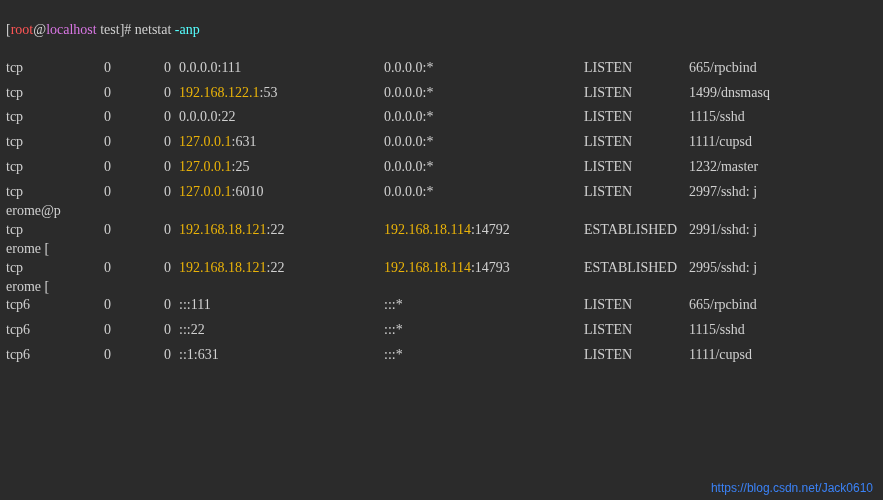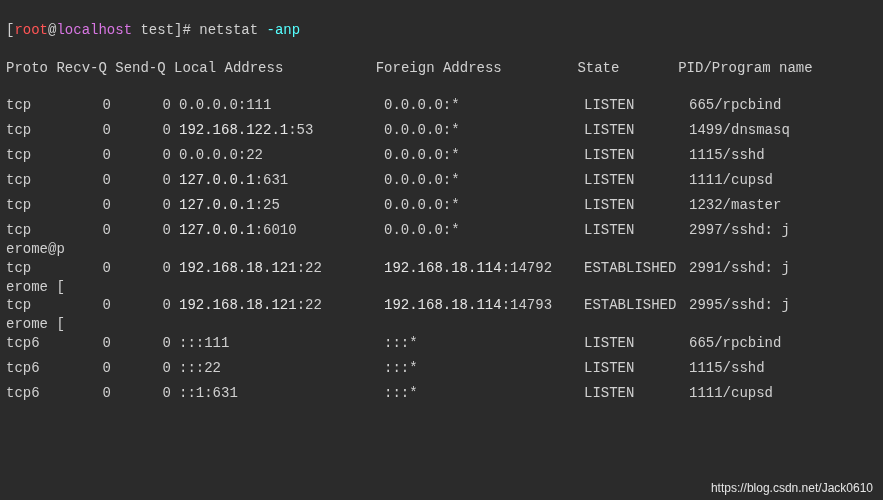--- a/index.html
+++ b/index.html
@@ -10,51 +10,51 @@
     font-size: 14px;
     color: #d0d0d0;
     width: 883px;
     height: 500px;
     overflow: hidden;
     line-height: 1.35;
   }
   .terminal {
     padding: 2px 6px;
     white-space: pre;
+    font-family: Liberation Serif, serif;
   }
   .prompt-open, .prompt-close { color: #d0d0d0; }
   .user { color: #ff5555; }
   .at { color: #d0d0d0; }
   .host { color: #d876e3; }
   .path { color: #d0d0d0; }
   .cmd { color: #d0d0d0; }
   .flag { color: #55ffff; }
   .header-line { color: #d0d0d0; }
-  .ip { color: #e5e5e5; }
+  .ip { color: #eab308; }
   .plain { color: #d0d0d0; }
   .row { display: block; }
   .col-proto  { display:inline-block; width: 50px; }
   .col-recvq  { display:inline-block; width: 55px; text-align:right; }
   .col-sendq  { display:inline-block; width: 60px; text-align:right; padding-right:8px;}
   .col-local  { display:inline-block; width: 205px; }
   .col-foreign{ display:inline-block; width: 200px; }
   .col-state  { display:inline-block; width: 105px; }
   .col-pid    { display:inline-block; }
   .spacer { height: 6px; }
   .watermark {
     position: absolute;
     right: 10px;
     bottom: 4px;
-    color: #e5e5e5;
+    color: #3b82f6;
     font-size: 12px;
     font-family: Arial, sans-serif;
   }
 </style>
 </head>
 <body>
 
 <div class="terminal">
 <span class="row"><span class="prompt-open">[</span><span class="user">root</span><span class="at">@</span><span class="host">localhost</span><span class="path"> test</span><span class="prompt-close">]# </span><span class="cmd">netstat </span><span class="flag">-anp</span></span>
-<span class="row header-line"><span>Proto</span> <span>Recv-Q</span> <span>Send-Q</span> <span>Local Address</span>           <span>Foreign Address</span>         <span>State</span>       <span>PID/Program name</span></span>
 <div id="rows-container"><span class="row"><span class="col-proto plain">tcp</span><span class="col-recvq plain">0</span><span class="col-sendq plain">0</span><span class="col-local"><span class="plain">0.0.0.0:111</span></span><span class="col-foreign"><span class="plain">0.0.0.0:*</span></span><span class="col-state plain">LISTEN</span><span class="col-pid plain">665/rpcbind</span></span><div class="spacer"></div><span class="row"><span class="col-proto plain">tcp</span><span class="col-recvq plain">0</span><span class="col-sendq plain">0</span><span class="col-local"><span class="ip">192.168.122.1</span><span class="plain">:53</span></span><span class="col-foreign"><span class="plain">0.0.0.0:*</span></span><span class="col-state plain">LISTEN</span><span class="col-pid plain">1499/dnsmasq</span></span><div class="spacer"></div><span class="row"><span class="col-proto plain">tcp</span><span class="col-recvq plain">0</span><span class="col-sendq plain">0</span><span class="col-local"><span class="plain">0.0.0.0:22</span></span><span class="col-foreign"><span class="plain">0.0.0.0:*</span></span><span class="col-state plain">LISTEN</span><span class="col-pid plain">1115/sshd</span></span><div class="spacer"></div><span class="row"><span class="col-proto plain">tcp</span><span class="col-recvq plain">0</span><span class="col-sendq plain">0</span><span class="col-local"><span class="ip">127.0.0.1</span><span class="plain">:631</span></span><span class="col-foreign"><span class="plain">0.0.0.0:*</span></span><span class="col-state plain">LISTEN</span><span class="col-pid plain">1111/cupsd</span></span><div class="spacer"></div><span class="row"><span class="col-proto plain">tcp</span><span class="col-recvq plain">0</span><span class="col-sendq plain">0</span><span class="col-local"><span class="ip">127.0.0.1</span><span class="plain">:25</span></span><span class="col-foreign"><span class="plain">0.0.0.0:*</span></span><span class="col-state plain">LISTEN</span><span class="col-pid plain">1232/master</span></span><div class="spacer"></div><span class="row"><span class="col-proto plain">tcp</span><span class="col-recvq plain">0</span><span class="col-sendq plain">0</span><span class="col-local"><span class="ip">127.0.0.1</span><span class="plain">:6010</span></span><span class="col-foreign"><span class="plain">0.0.0.0:*</span></span><span class="col-state plain">LISTEN</span><span class="col-pid plain">2997/sshd: j</span></span><span class="row plain">erome@p</span><span class="row"><span class="col-proto plain">tcp</span><span class="col-recvq plain">0</span><span class="col-sendq plain">0</span><span class="col-local"><span class="ip">192.168.18.121</span><span class="plain">:22</span></span><span class="col-foreign"><span class="ip">192.168.18.114</span><span class="plain">:14792</span></span><span class="col-state plain">ESTABLISHED</span><span class="col-pid plain">2991/sshd: j</span></span><span class="row plain">erome [</span><span class="row"><span class="col-proto plain">tcp</span><span class="col-recvq plain">0</span><span class="col-sendq plain">0</span><span class="col-local"><span class="ip">192.168.18.121</span><span class="plain">:22</span></span><span class="col-foreign"><span class="ip">192.168.18.114</span><span class="plain">:14793</span></span><span class="col-state plain">ESTABLISHED</span><span class="col-pid plain">2995/sshd: j</span></span><span class="row plain">erome [</span><span class="row"><span class="col-proto plain">tcp6</span><span class="col-recvq plain">0</span><span class="col-sendq plain">0</span><span class="col-local"><span class="plain">:::111</span></span><span class="col-foreign"><span class="plain">:::*</span></span><span class="col-state plain">LISTEN</span><span class="col-pid plain">665/rpcbind</span></span><div class="spacer"></div><span class="row"><span class="col-proto plain">tcp6</span><span class="col-recvq plain">0</span><span class="col-sendq plain">0</span><span class="col-local"><span class="plain">:::22</span></span><span class="col-foreign"><span class="plain">:::*</span></span><span class="col-state plain">LISTEN</span><span class="col-pid plain">1115/sshd</span></span><div class="spacer"></div><span class="row"><span class="col-proto plain">tcp6</span><span class="col-recvq plain">0</span><span class="col-sendq plain">0</span><span class="col-local"><span class="plain">::1:631</span></span><span class="col-foreign"><span class="plain">:::*</span></span><span class="col-state plain">LISTEN</span><span class="col-pid plain">1111/cupsd</span></span></div>
 </div>
 
 <div class="watermark">https://blog.csdn.net/Jack0610</div>
 
 </body></html>

